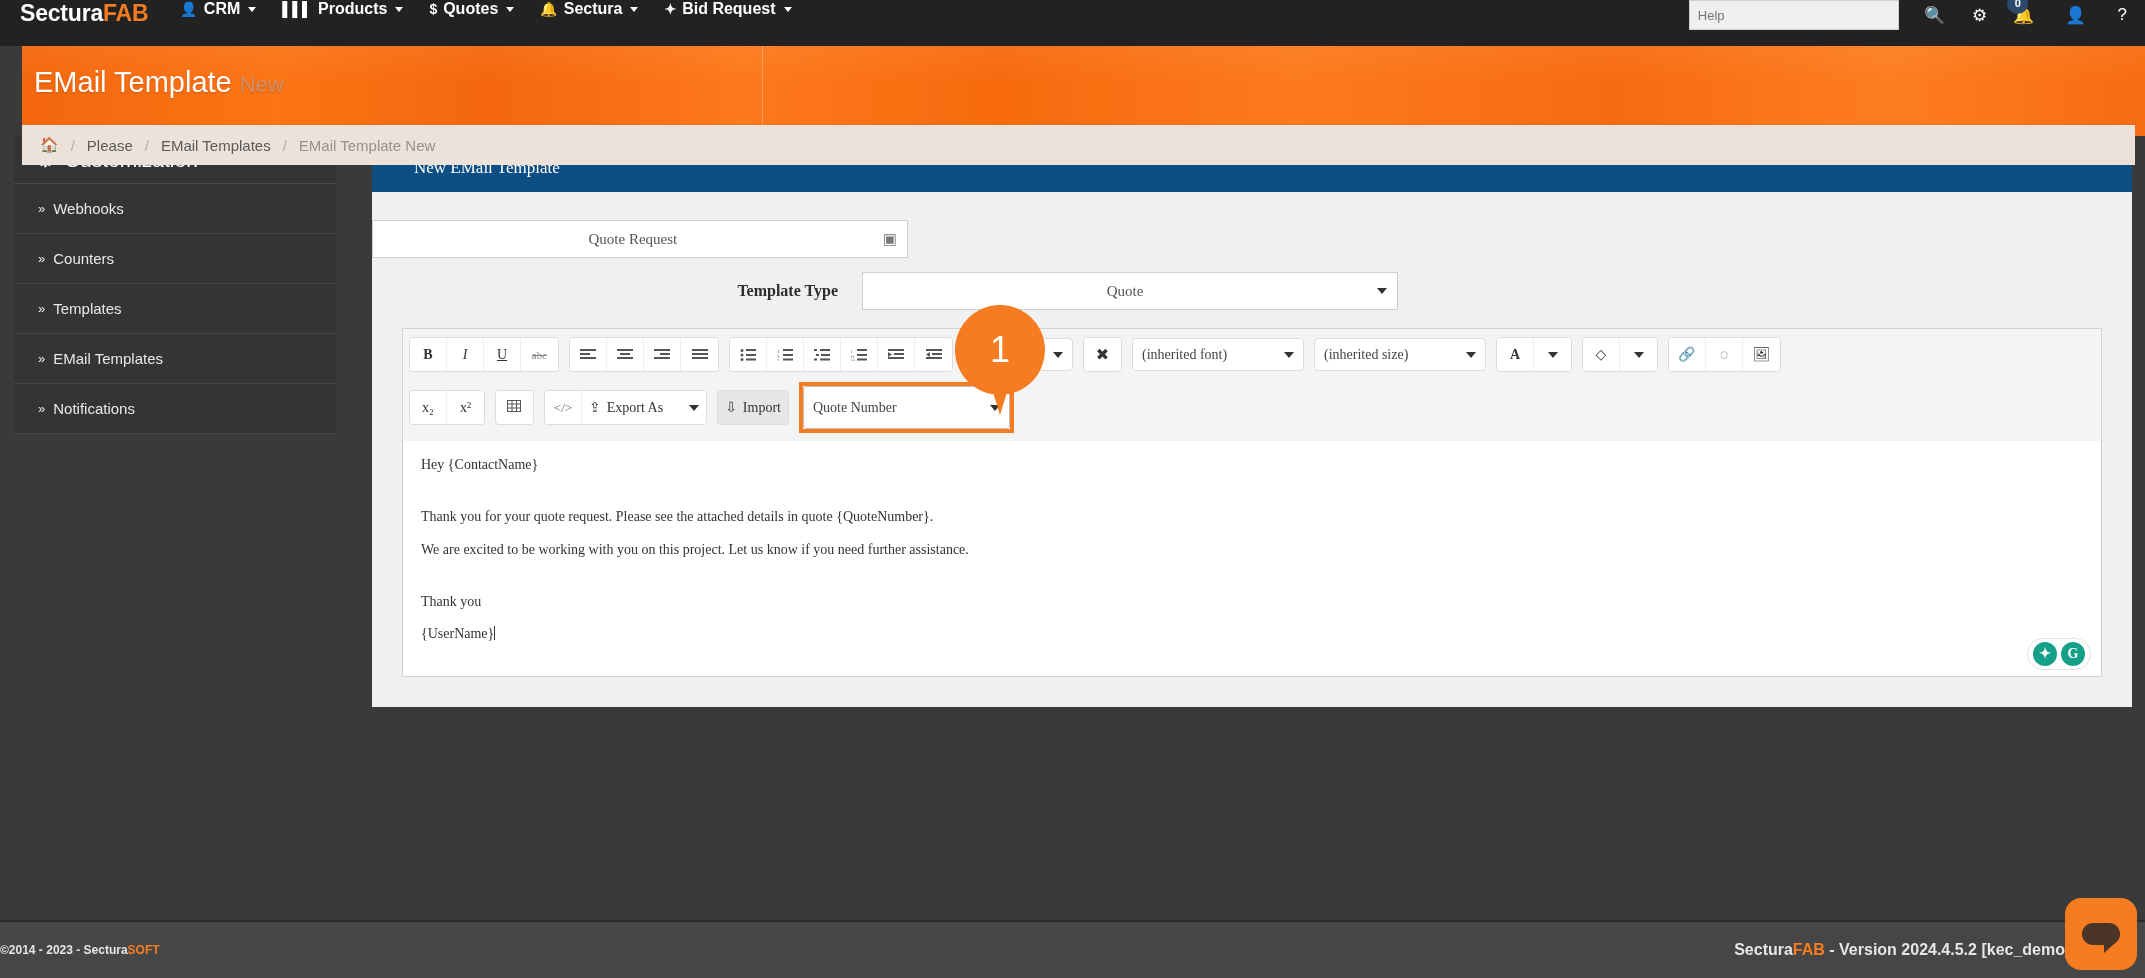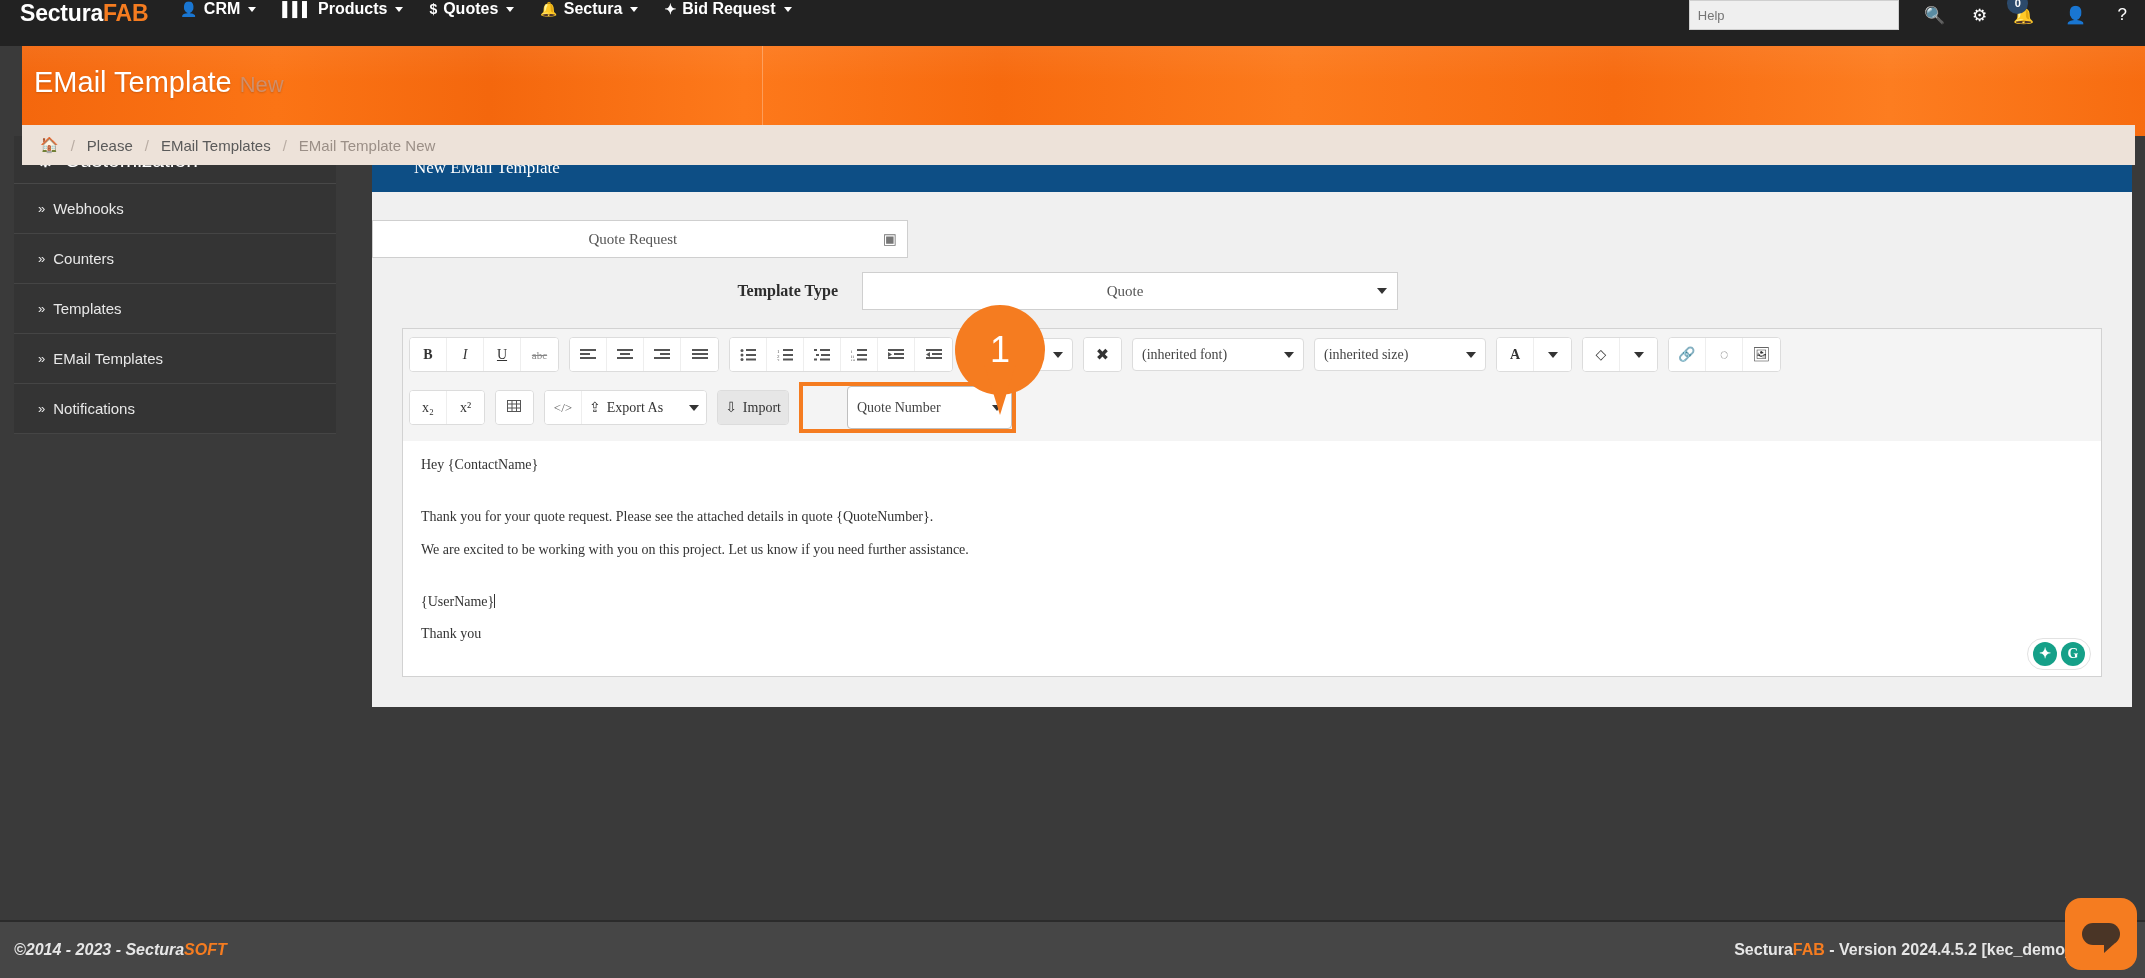--- a/index.html
+++ b/index.html
@@ -116,21 +116,21 @@
   .tb-btn:last-child { border-right:none; }
   .tb-btn.active { background:#e6e6e6; }
   .tb-sel {
     height:33px; display:flex; align-items:center; justify-content:space-between;
     border:1px solid #dcdcdc; border-radius:4px; background:#fff; padding:12px 9px;
     font-size:14px; color:#444; cursor:pointer; gap:10px;
   }
   .tb-sel.wfont { width:172px; }
   .tb-sel.wsize { width:172px; }
   .tb-sel.wpara { width:110px; }
-  .tb-sel.wmerge { width:165px; position:relative; z-index:12;margin-left:44px; }
+  .tb-sel.wmerge { width:207px; position:relative; z-index:12; }
 
   .merge-highlight { border:4px solid #f57c20; padding:0; display:inline-flex; }
   .merge-highlight .tb-sel { border:1px solid #bfbfbf; height:43px; }
 
   .ed-body { padding:14px 18px 20px 18px; min-height:200px; font-size:14px; color:#333; line-height:1.45; position:relative; }
   .ed-body p { margin:0 0 12px 0; }
   .ed-body .spacer { height:20px; }
   .caret-txt { display:inline-block; width:1px; height:14px; background:#333; vertical-align:-2px; }
   .gram {
     position:absolute; right:10px; bottom:6px; display:flex; gap:4px;
@@ -144,21 +144,21 @@
   .btn { width:258px; height:38px; display:flex; align-items:center; justify-content:center;
     color:#ffffff; font-size:16px; cursor:pointer; border:none; }
   .btn-create { background:#117711; }
   .btn-cancel { background:#0d4e85; }
 
   
   .footer {
     position:absolute; left:0; bottom:0; width:2145px; height:58px; background:#464646;
     display:flex; align-items:center; border-top:2px solid #2b2b2b;
   }
-  .footer .left { margin-left:14px; color:#e6e6e6; font-size:16px; font-weight:bold;font-style:italic; }
+  .footer .left { color:#e6e6e6; font-size:12px; font-weight:bold; }
   .footer .left .soft { color:#f57c20; }
   .footer .right { margin-left:auto; margin-right:24px; color:#e6e6e6; font-size:16px; font-weight:bold; }
   .footer .right .fab { color:#f57c20; }
 
   
   .pin { position:absolute; left:955px; top:305px; width:90px; height:105px; z-index:20; pointer-events:none;}
   .pin .head { width:90px; height:90px; border-radius:50%; background:#f57c20;
     display:flex; align-items:center; justify-content:center; color:#fff; font-size:36px; }
   .pin .tail { position:absolute; left:29px; top:58px; width:32px; height:52px; background:#f57c20;
     clip-path:polygon(0 0, 100% 0, 50% 100%); }
@@ -495,22 +495,22 @@
             </div>
           </div>
         </div>
 
         <div class="ed-body">
           <p>Hey {ContactName}</p>
           <div class="spacer"></div>
           <p>Thank you for your quote request. Please see the attached details in quote {QuoteNumber}.</p>
           <p>We are excited to be working with you on this project. Let us know if you need further assistance.</p>
           <div class="spacer"></div>
+          <p>Thank you</p>
           <p><span>{UserName}</span><span class="caret-txt"></span></p>
-          <p>Thank you</p>
 
           <div class="gram">
             <div class="gram-ico">
                 <span>✦</span>
               </div>
             <div class="gram-ico">
                 <span>G</span>
               </div>
           </div>
         </div>

